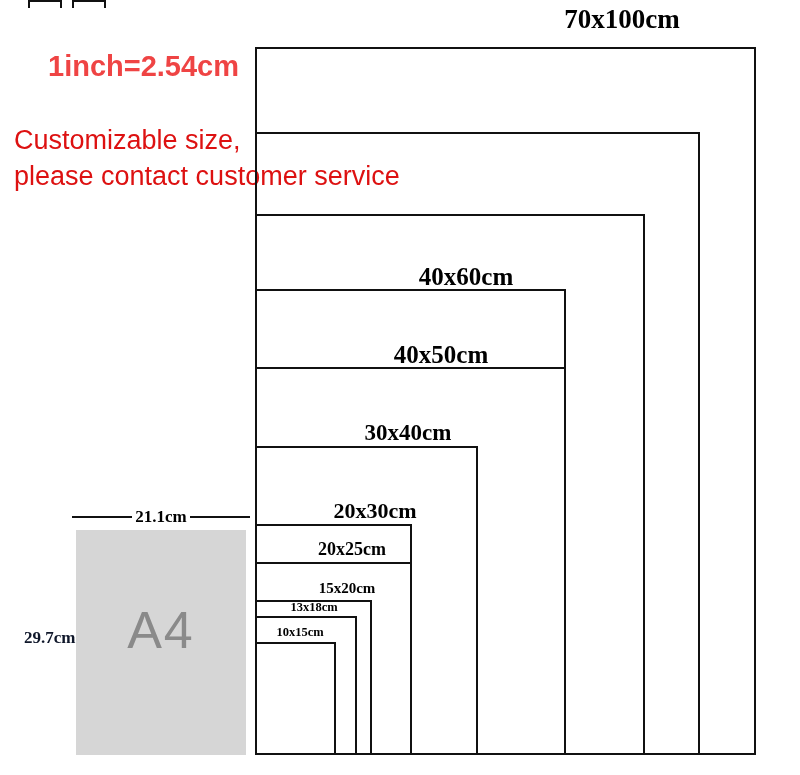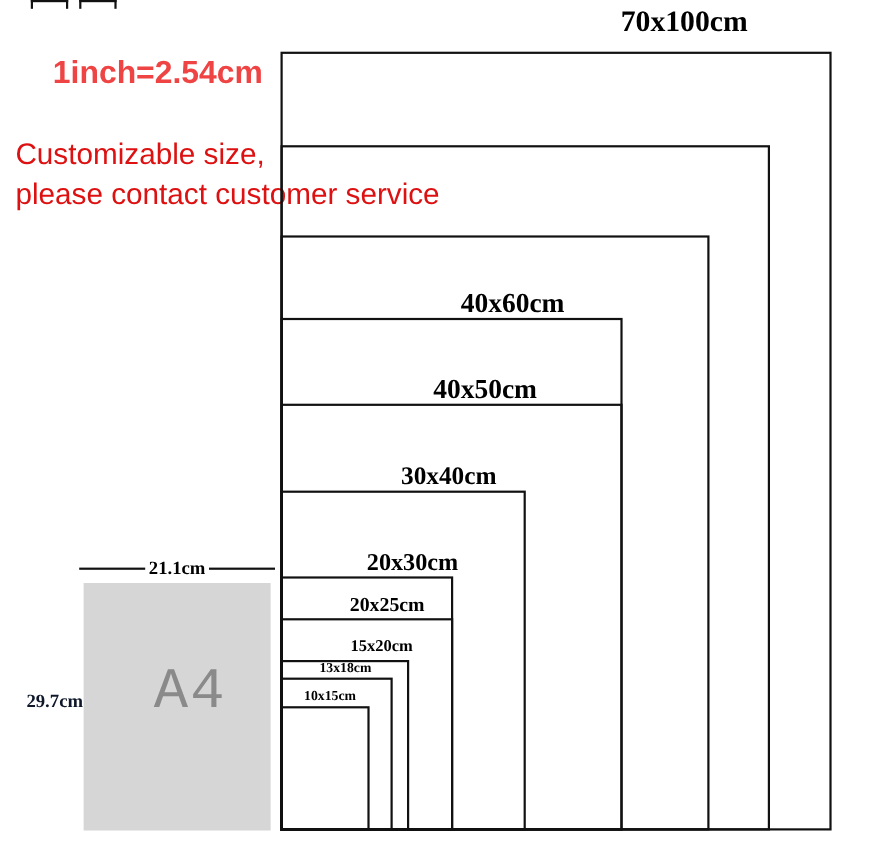--- a/index.html
+++ b/index.html
@@ -54,22 +54,22 @@
     position:absolute; left:14px; top:123px;
     font-family:"Liberation Sans", sans-serif;
     font-size:27px; line-height:1.32; white-space:nowrap;
   }
 
   
   .a4-rect {
     position:absolute; left:76px; top:530px; width:170px; height:225px;
   }
   .a4-label {
-    position:absolute; left:88px; top:600px; width:170px;
-    text-align:center; font-family:Liberation Mono, monospace;
+    position:absolute; left:76px; top:600px; width:170px;
+    text-align:center; font-family:Liberation Sans, sans-serif;
     font-size:52px; letter-spacing:2px;
   }
   .a4-width-dim {
     position:absolute; left:72px; top:507px; width:178px; height:20px;
     display:flex; align-items:center;
   }
   .a4-width-dim .dim-line { flex:1; height:2px; background:#111111; }
   .a4-width-dim .dim-text {
     padding:0 3px; font-family:"Liberation Serif", serif;
     font-size:17px; font-weight:bold; color:#000000; white-space:nowrap;text-align:center;

